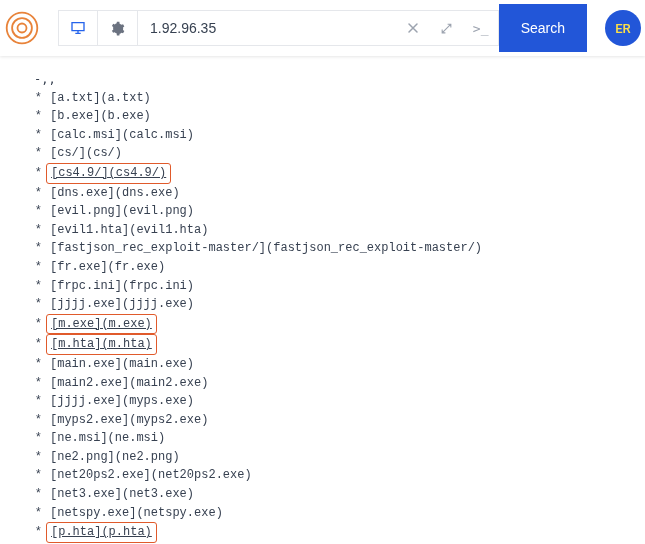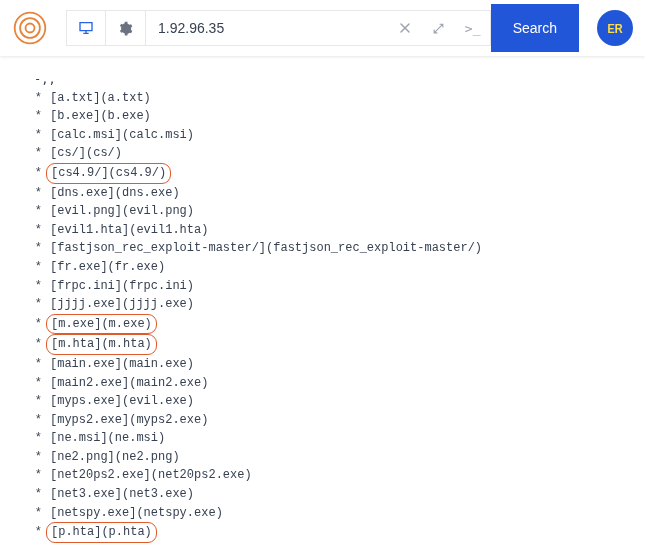--- a/index.html
+++ b/index.html
@@ -6,21 +6,21 @@
     body {
       font-family: -apple-system, BlinkMacSystemFont, "Segoe UI", Roboto, sans-serif;
       background: #fff;
       width: 645px;
       height: 544px;
       overflow: hidden;
     }
     .header {
       display: flex;
       align-items: center;
-      padding: 8px 12px;
+      padding: 8px 4px;
       background: #fff;
       box-shadow: 0 1px 3px rgba(0,0,0,0.1);
       gap: 0;
       height: 56px;
     }
     .logo {
       width: 36px;
       height: 36px;
       margin-right: 18px;
       display: flex;
@@ -110,23 +110,24 @@
       text-align: right;
       padding-right: 6px;
       color: #374151;
     }
     .file-row .entry {
       display: inline-block;
       padding: 0 2px;
     }
     .file-row .entry.hl {
       border: 1.5px solid #e05a2b;
-      border-radius: 9px;
+      border-radius: 3px;
       padding: 0 4px;
       margin-left: -2px;
+      text-decoration: underline;
     }
     .top-frag {
       font-family: "SFMono-Regular", Consolas, monospace;
       font-size: 12px;
       color: #374151;
       padding-left: 14px;
     }
   </style>
 </head>
 <body>
@@ -186,21 +187,21 @@
       <div class="file-row"><span class="bullet">*</span><span class="entry">[evil.png](evil.png)</span></div>
       <div class="file-row"><span class="bullet">*</span><span class="entry">[evil1.hta](evil1.hta)</span></div>
       <div class="file-row"><span class="bullet">*</span><span class="entry">[fastjson_rec_exploit-master/](fastjson_rec_exploit-master/)</span></div>
       <div class="file-row"><span class="bullet">*</span><span class="entry">[fr.exe](fr.exe)</span></div>
       <div class="file-row"><span class="bullet">*</span><span class="entry">[frpc.ini](frpc.ini)</span></div>
       <div class="file-row"><span class="bullet">*</span><span class="entry">[jjjj.exe](jjjj.exe)</span></div>
       <div class="file-row"><span class="bullet">*</span><span class="entry hl">[m.exe](m.exe)</span></div>
       <div class="file-row"><span class="bullet">*</span><span class="entry hl">[m.hta](m.hta)</span></div>
       <div class="file-row"><span class="bullet">*</span><span class="entry">[main.exe](main.exe)</span></div>
       <div class="file-row"><span class="bullet">*</span><span class="entry">[main2.exe](main2.exe)</span></div>
-      <div class="file-row"><span class="bullet">*</span><span class="entry">[myps.exe](evil.exe)</span></div>
+      <div class="file-row"><span class="bullet">*</span><span class="entry">[jjjj.exe](myps.exe)</span></div>
       <div class="file-row"><span class="bullet">*</span><span class="entry">[myps2.exe](myps2.exe)</span></div>
       <div class="file-row"><span class="bullet">*</span><span class="entry">[ne.msi](ne.msi)</span></div>
       <div class="file-row"><span class="bullet">*</span><span class="entry">[ne2.png](ne2.png)</span></div>
       <div class="file-row"><span class="bullet">*</span><span class="entry">[net20ps2.exe](net20ps2.exe)</span></div>
       <div class="file-row"><span class="bullet">*</span><span class="entry">[net3.exe](net3.exe)</span></div>
       <div class="file-row"><span class="bullet">*</span><span class="entry">[netspy.exe](netspy.exe)</span></div>
       <div class="file-row"><span class="bullet">*</span><span class="entry hl">[p.hta](p.hta)</span></div>
     </div>
 </div>
 

